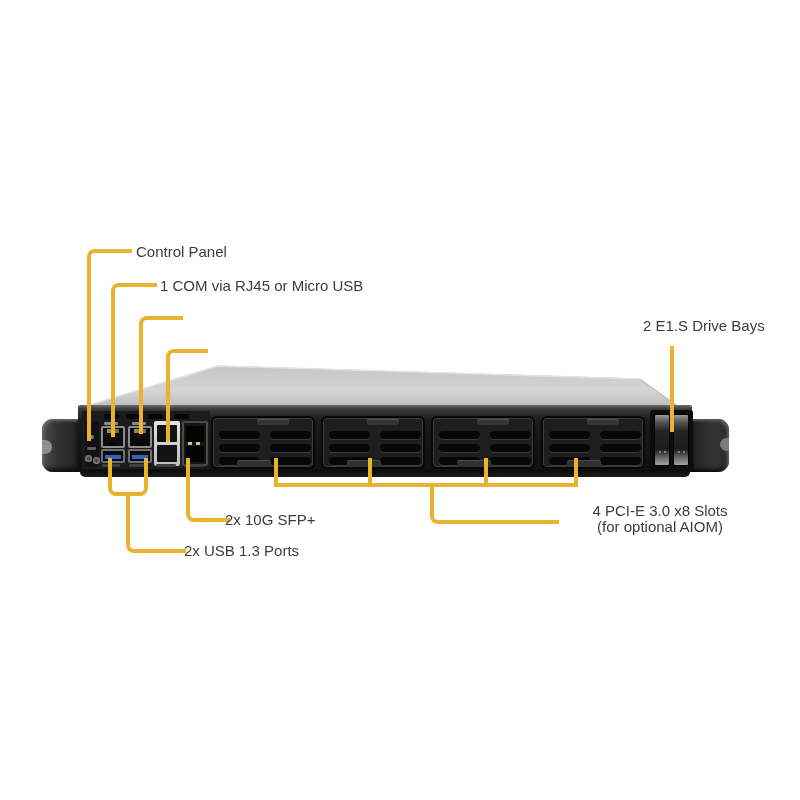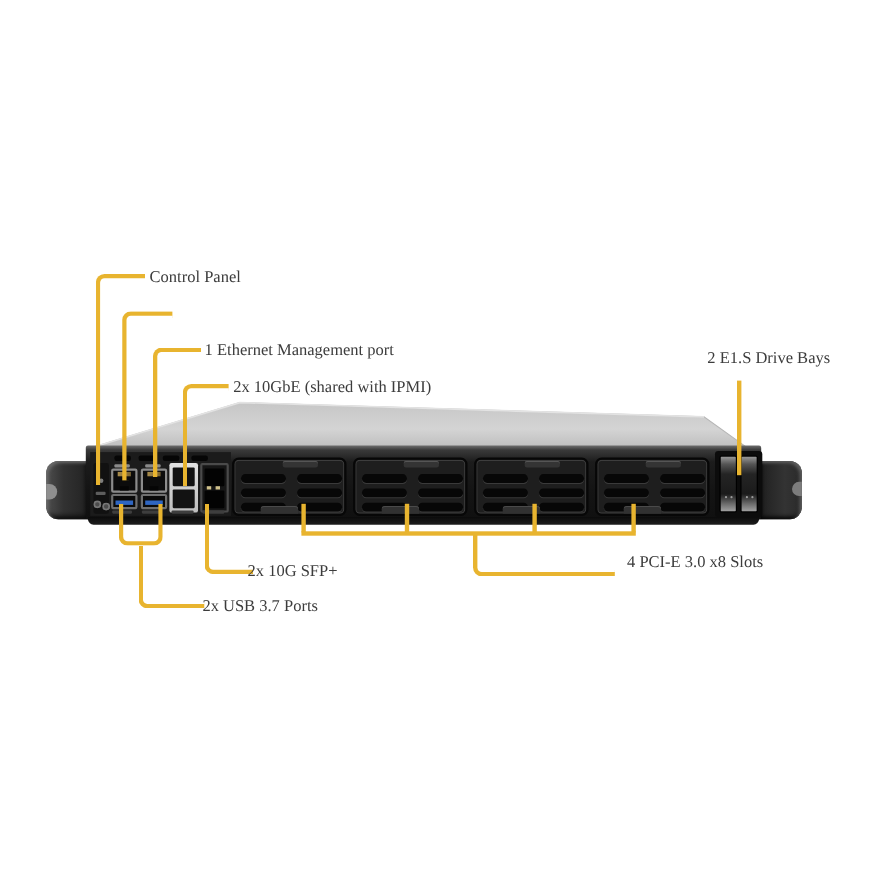--- a/index.html
+++ b/index.html
@@ -1,19 +1,19 @@
 <!DOCTYPE html>
 <html style="--accent: #e8b42f; --label: #3c3c3c;"><head>
 <meta charset="utf-8">
 <style>
   * { margin:0; padding:0; box-sizing:border-box; }
   html,body { background:#fff; }
   #stage {
     position:relative; width:800px; height:800px; background:#fff;
-    font-family:Liberation Serif, serif; overflow:hidden;
+    font-family:Liberation Sans, sans-serif; overflow:hidden;
   }
 
   
   #slab-svg { position:absolute; left:0; top:0; }
 
   .front-face {
     position:absolute; left:78px; top:405px; width:614px; height:67px;
     background:linear-gradient(180deg,#6e6e6e 0,#3a3a3a 6%,#1c1c1c 22%,#141414 60%,#101010 100%);
     border-radius:2px;
   }
@@ -94,21 +94,21 @@
   .line, .elbow-tl, .elbow-bl, .ubracket { position:absolute; }
   .line { background:var(--accent); }
   .elbow-tl { border-left:4px solid var(--accent); border-top:4px solid var(--accent); border-top-left-radius:8px; }
   .elbow-bl { border-left:4px solid var(--accent); border-bottom:4px solid var(--accent); border-bottom-left-radius:8px; }
   .ubracket { border-left:4px solid var(--accent); border-right:4px solid var(--accent); border-bottom:4px solid var(--accent); border-bottom-left-radius:8px; border-bottom-right-radius:8px; }
 
   
   .callout-label {
     position:absolute; font-size:15px; line-height:16px; color:var(--label); white-space:nowrap;
   }
-  .callout-label.center { text-align:left; white-space:normal; }
+  .callout-label.center { text-align:center; white-space:normal; }
 </style>
 </head>
 <body>
 
 <div id="stage" style="background: rgb(255, 255, 255);">
 
   <svg id="slab-svg" width="800" height="800" viewBox="0 0 800 800">
     <defs>
       <linearGradient id="gslab" x1="0" y1="0" x2="0" y2="1">
         <stop offset="0" stop-color="#c6c6c6"></stop>
@@ -254,22 +254,22 @@
   <div class="elbow-bl" style="left:126px; top:496px; width:60px; height:57px"></div>
 
   <div class="line" style="left:274px; top:458px; width:4px; height:26px"></div>
   <div class="line" style="left:368px; top:458px; width:4px; height:26px"></div>
   <div class="line" style="left:484px; top:458px; width:4px; height:26px"></div>
   <div class="line" style="left:574px; top:458px; width:4px; height:26px"></div>
   <div class="line" style="left:274px; top:483px; width:304px; height:4px"></div>
   <div class="elbow-bl" style="left:430px; top:486px; width:129px; height:38px"></div>
 
   <div class="callout-label" style="left:136px; top:244px">Control Panel</div>
-  <div class="callout-label" style="left:186px; top:311px">1 Ethernet Management port</div>
-  <div class="callout-label" style="left:212px; top:344px">2x 10GbE (shared with IPMI)</div>
+  <div class="callout-label" style="left:160px; top:278px">1 COM via RJ45 or Micro USB</div>
   <div class="callout-label" style="left:643px; top:318px">2 E1.S Drive Bays</div>
   <div class="callout-label" style="left:225px; top:512px">2x 10G SFP+</div>
-  <div class="callout-label" style="left:184px; top:543px">2x USB 3.7 Ports</div>
+  <div class="callout-label" style="left:184px; top:543px">2x USB 1.3 Ports</div>
   <div class="callout-label center" style="left:570px; top:503px; width:180px">
     <div>4 PCI-E 3.0 x8 Slots</div>
+    <div>(for optional AIOM)</div>
   </div>
 
 </div>
 
 </body></html>

